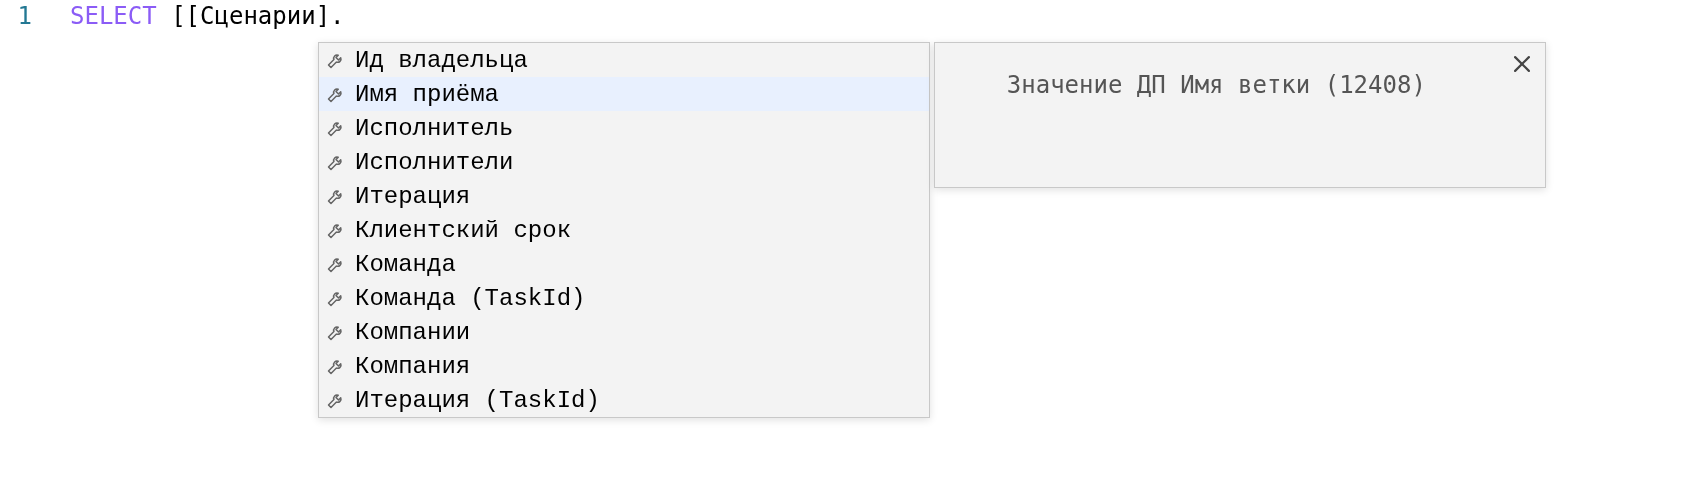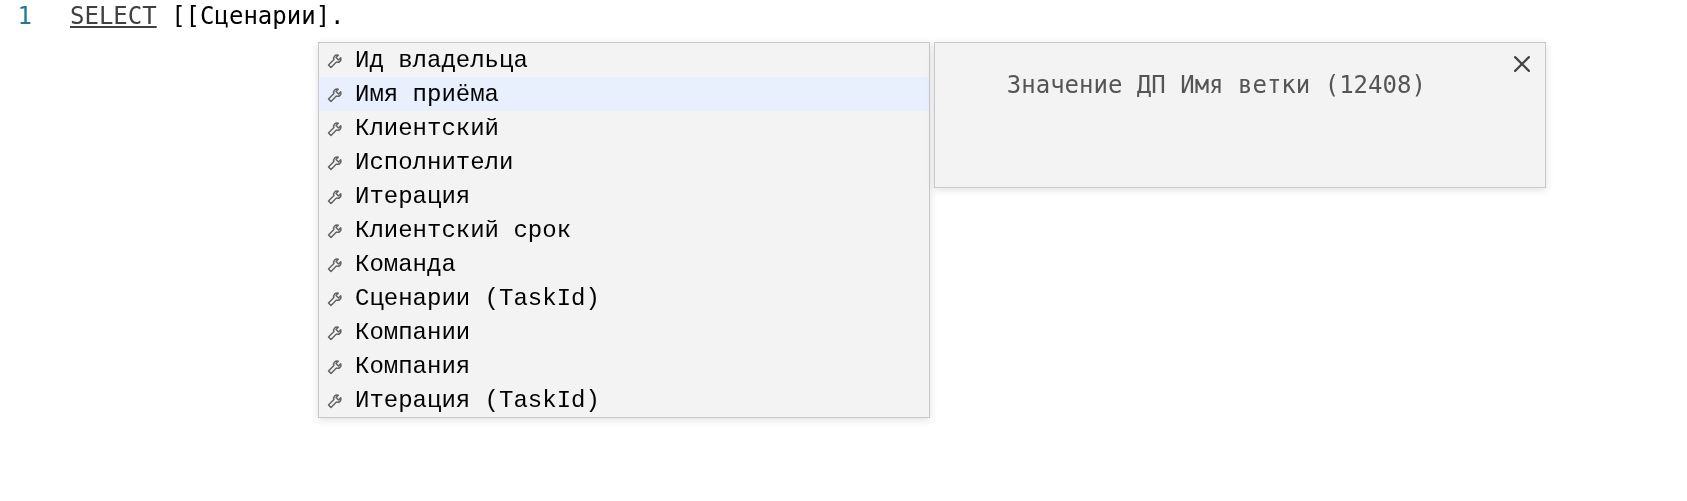--- a/index.html
+++ b/index.html
@@ -29,21 +29,21 @@
     box-sizing: border-box;
     user-select: none;
   }
   .code-line {
     position: absolute;
     left: 70px;
     top: 2px;
     white-space: pre;
     color: #000;
   }
-  .kw { color: #404040; text-decoration: underline; }
+  .kw { color: #8b5cf6; }
   .txt { color: #000000; text-align: right; }
 
   .completion-popup {
     position: absolute;
     left: 318px;
     top: 42px;
     width: 612px;
     background: #f3f3f3;
     border: 1px solid #c8c8c8;
     box-shadow: 0 2px 8px rgba(0,0,0,0.12);
@@ -117,41 +117,41 @@
 <svg viewBox="0 0 24 24" fill="none" stroke="currentColor" stroke-width="1.8" stroke-linecap="round" stroke-linejoin="round">
   <path d="M14.7 6.3a4 4 0 0 0-5.2 5.2L3 18l3 3 6.5-6.5a4 4 0 0 0 5.2-5.2L15 12l-3-3 2.7-2.7z"></path>
 </svg></span><span>Ид владельца</span></div>
       <div class="completion-item selected"><span class="icon">
 <svg viewBox="0 0 24 24" fill="none" stroke="currentColor" stroke-width="1.8" stroke-linecap="round" stroke-linejoin="round">
   <path d="M14.7 6.3a4 4 0 0 0-5.2 5.2L3 18l3 3 6.5-6.5a4 4 0 0 0 5.2-5.2L15 12l-3-3 2.7-2.7z"></path>
 </svg></span><span>Имя приёма</span></div>
       <div class="completion-item"><span class="icon">
 <svg viewBox="0 0 24 24" fill="none" stroke="currentColor" stroke-width="1.8" stroke-linecap="round" stroke-linejoin="round">
   <path d="M14.7 6.3a4 4 0 0 0-5.2 5.2L3 18l3 3 6.5-6.5a4 4 0 0 0 5.2-5.2L15 12l-3-3 2.7-2.7z"></path>
-</svg></span><span>Клиентский</span></div>
+</svg></span><span>Исполнитель</span></div>
       <div class="completion-item"><span class="icon">
 <svg viewBox="0 0 24 24" fill="none" stroke="currentColor" stroke-width="1.8" stroke-linecap="round" stroke-linejoin="round">
   <path d="M14.7 6.3a4 4 0 0 0-5.2 5.2L3 18l3 3 6.5-6.5a4 4 0 0 0 5.2-5.2L15 12l-3-3 2.7-2.7z"></path>
 </svg></span><span>Исполнители</span></div>
       <div class="completion-item"><span class="icon">
 <svg viewBox="0 0 24 24" fill="none" stroke="currentColor" stroke-width="1.8" stroke-linecap="round" stroke-linejoin="round">
   <path d="M14.7 6.3a4 4 0 0 0-5.2 5.2L3 18l3 3 6.5-6.5a4 4 0 0 0 5.2-5.2L15 12l-3-3 2.7-2.7z"></path>
 </svg></span><span>Итерация</span></div>
       <div class="completion-item"><span class="icon">
 <svg viewBox="0 0 24 24" fill="none" stroke="currentColor" stroke-width="1.8" stroke-linecap="round" stroke-linejoin="round">
   <path d="M14.7 6.3a4 4 0 0 0-5.2 5.2L3 18l3 3 6.5-6.5a4 4 0 0 0 5.2-5.2L15 12l-3-3 2.7-2.7z"></path>
 </svg></span><span>Клиентский срок</span></div>
       <div class="completion-item"><span class="icon">
 <svg viewBox="0 0 24 24" fill="none" stroke="currentColor" stroke-width="1.8" stroke-linecap="round" stroke-linejoin="round">
   <path d="M14.7 6.3a4 4 0 0 0-5.2 5.2L3 18l3 3 6.5-6.5a4 4 0 0 0 5.2-5.2L15 12l-3-3 2.7-2.7z"></path>
 </svg></span><span>Команда</span></div>
       <div class="completion-item"><span class="icon">
 <svg viewBox="0 0 24 24" fill="none" stroke="currentColor" stroke-width="1.8" stroke-linecap="round" stroke-linejoin="round">
   <path d="M14.7 6.3a4 4 0 0 0-5.2 5.2L3 18l3 3 6.5-6.5a4 4 0 0 0 5.2-5.2L15 12l-3-3 2.7-2.7z"></path>
-</svg></span><span>Сценарии (TaskId)</span></div>
+</svg></span><span>Команда (TaskId)</span></div>
       <div class="completion-item"><span class="icon">
 <svg viewBox="0 0 24 24" fill="none" stroke="currentColor" stroke-width="1.8" stroke-linecap="round" stroke-linejoin="round">
   <path d="M14.7 6.3a4 4 0 0 0-5.2 5.2L3 18l3 3 6.5-6.5a4 4 0 0 0 5.2-5.2L15 12l-3-3 2.7-2.7z"></path>
 </svg></span><span>Компании</span></div>
       <div class="completion-item"><span class="icon">
 <svg viewBox="0 0 24 24" fill="none" stroke="currentColor" stroke-width="1.8" stroke-linecap="round" stroke-linejoin="round">
   <path d="M14.7 6.3a4 4 0 0 0-5.2 5.2L3 18l3 3 6.5-6.5a4 4 0 0 0 5.2-5.2L15 12l-3-3 2.7-2.7z"></path>
 </svg></span><span>Компания</span></div>
       <div class="completion-item"><span class="icon">
 <svg viewBox="0 0 24 24" fill="none" stroke="currentColor" stroke-width="1.8" stroke-linecap="round" stroke-linejoin="round">

